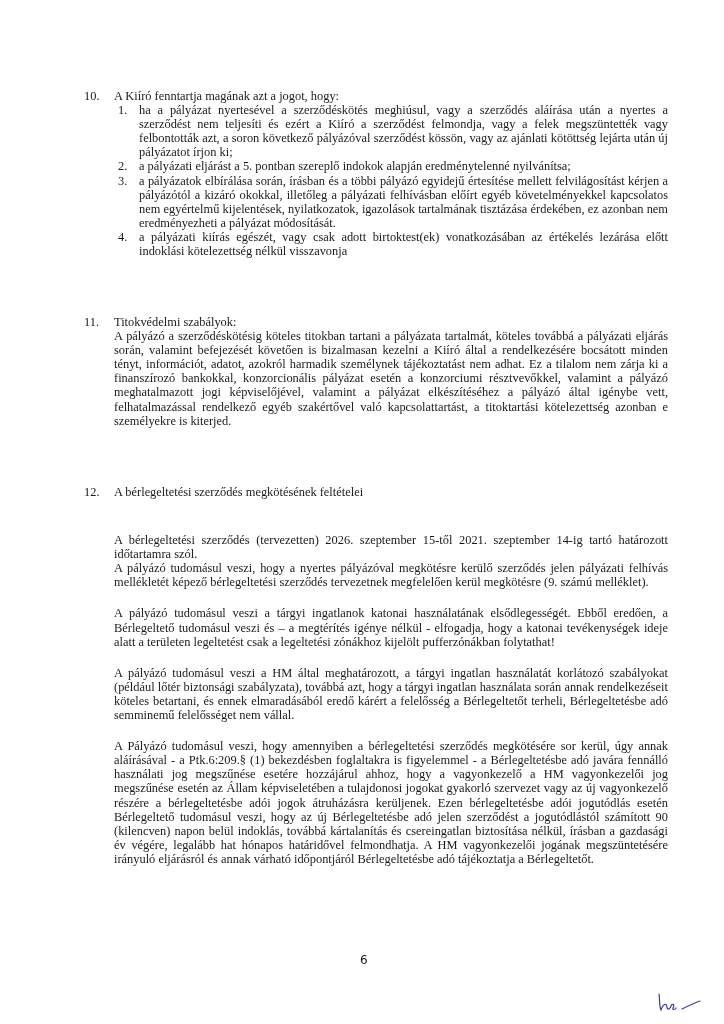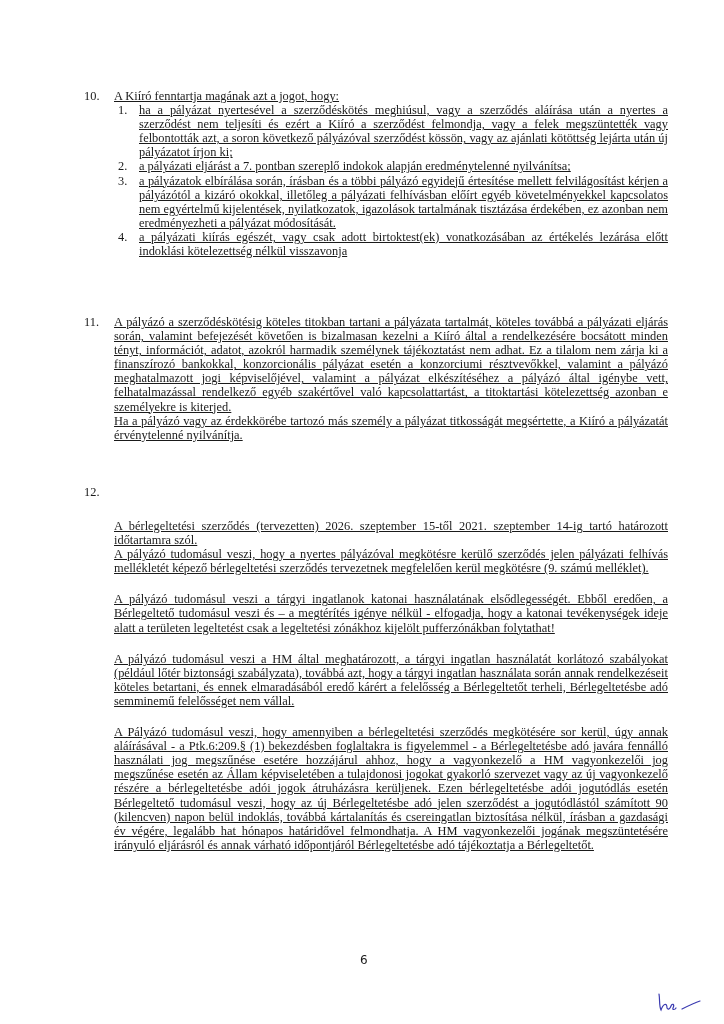--- a/index.html
+++ b/index.html
@@ -1,21 +1,21 @@
 <!DOCTYPE html>
 <html><head>
 <meta charset="utf-8">
 <style>
   html, body { margin: 0; padding: 0; background: #ffffff; }
   body { width: 724px; height: 1024px; position: relative; overflow: hidden;
          font-family: "Liberation Serif", "DejaVu Serif", serif; color: #1a1a1a; }
   .page { position: absolute; left: 0; top: 0; width: 724px; height: 1024px; }
   .sec { position: absolute; left: 84px; width: 584px; font-size: 12.4px; line-height: 14.1px; }
   .sec .num { position: absolute; left: 0; top: 0; text-align: center; }
-  .sec .body { margin-left: 30px; text-align: justify; text-decoration: underline; }
+  .sec .body { margin-left: 30px; text-align: justify; }
   .sub { position: relative; padding-left: 25px; text-align: justify; }
   .sub .sn { position: absolute; left: 4px; top: 0; }
   p { margin: 0; text-align: justify; }
   .gap { height: 14px; }
   .pagenum { position: absolute; left: 360px; top: 953px; font-family: "DejaVu Sans", sans-serif; font-size: 12px; }
   .sig { position: absolute; left: 655px; top: 990px; width: 50px; height: 25px; }
 </style>
 </head>
 <body>
 
@@ -24,45 +24,46 @@
   <div class="sec" style="top:89px;">
     <span class="num">10.</span>
     <div class="body">
       <p>A Kiíró fenntartja magának azt a jogot, hogy:</p>
       <div class="sub">
         <span class="sn">1.</span>
         <p>ha a pályázat nyertesével a szerződéskötés meghiúsul, vagy a szerződés aláírása után a nyertes a szerződést nem teljesíti és ezért a Kiíró a szerződést felmondja, vagy a felek megszüntették vagy felbontották azt, a soron következő pályázóval szerződést kössön, vagy az ajánlati kötöttség lejárta után új pályázatot írjon ki;</p>
       </div>
       <div class="sub">
         <span class="sn">2.</span>
-        <p>a pályázati eljárást a 7. pontban szereplő indokok alapján eredménytelenné nyilvánítsa;</p>
+        <p>a pályázati eljárást a 5. pontban szereplő indokok alapján eredménytelenné nyilvánítsa;</p>
       </div>
       <div class="sub">
         <span class="sn">3.</span>
         <p>a pályázatok elbírálása során, írásban és a többi pályázó egyidejű értesítése mellett felvilágosítást kérjen a pályázótól a kizáró okokkal, illetőleg a pályázati felhívásban előírt egyéb követelményekkel kapcsolatos nem egyértelmű kijelentések, nyilatkozatok, igazolások tartalmának tisztázása érdekében, ez azonban nem eredményezheti a pályázat módosítását.</p>
       </div>
       <div class="sub">
         <span class="sn">4.</span>
         <p>a pályázati kiírás egészét, vagy csak adott birtoktest(ek) vonatkozásában az értékelés lezárása előtt indoklási kötelezettség nélkül visszavonja</p>
       </div>
       <div class="gap"></div>
     </div>
   </div>
 
   <div class="sec" style="top:315px;">
     <span class="num">11.</span>
     <div class="body">
+      <p>Titokvédelmi szabályok:</p>
       <p>A pályázó a szerződéskötésig köteles titokban tartani a pályázata tartalmát, köteles továbbá a pályázati eljárás során, valamint befejezését követően is bizalmasan kezelni a Kiíró által a rendelkezésére bocsátott minden tényt, információt, adatot, azokról harmadik személynek tájékoztatást nem adhat. Ez a tilalom nem zárja ki a finanszírozó bankokkal, konzorcionális pályázat esetén a konzorciumi résztvevőkkel, valamint a pályázó meghatalmazott jogi képviselőjével, valamint a pályázat elkészítéséhez a pályázó által igénybe vett, felhatalmazással rendelkező egyéb szakértővel való kapcsolattartást, a titoktartási kötelezettség azonban e személyekre is kiterjed.</p>
-      <p>Ha a pályázó vagy az érdekkörébe tartozó más személy a pályázat titkosságát megsértette, a Kiíró a pályázatát érvénytelenné nyilvánítja.</p>
     </div>
   </div>
 
   <div class="sec" style="top:485px;">
     <span class="num">12.</span>
     <div class="body">
+      <p>A bérlegeltetési szerződés megkötésének feltételei</p>
       <div class="gap" style="height:17px"></div>
       <div class="gap" style="height:17px"></div>
       <p>A bérlegeltetési szerződés (tervezetten) 2026. szeptember 15-től 2021. szeptember 14-ig tartó határozott időtartamra szól.</p>
       <p>A pályázó tudomásul veszi, hogy a nyertes pályázóval megkötésre kerülő szerződés jelen pályázati felhívás mellékletét képező bérlegeltetési szerződés tervezetnek megfelelően kerül megkötésre (9. számú melléklet).</p>
       <div class="gap" style="height:17px"></div>
       <p>A pályázó tudomásul veszi a tárgyi ingatlanok katonai használatának elsődlegességét. Ebből eredően, a Bérlegeltető tudomásul veszi és – a megtérítés igénye nélkül - elfogadja, hogy a katonai tevékenységek ideje alatt a területen legeltetést csak a legeltetési zónákhoz kijelölt pufferzónákban folytathat!</p>
       <div class="gap" style="height:17px"></div>
       <p>A pályázó tudomásul veszi a HM által meghatározott, a tárgyi ingatlan használatát korlátozó szabályokat (például lőtér biztonsági szabályzata), továbbá azt, hogy a tárgyi ingatlan használata során annak rendelkezéseit köteles betartani, és ennek elmaradásából eredő kárért a felelősség a Bérlegeltetőt terheli, Bérlegeltetésbe adó semminemű felelősséget nem vállal.</p>
       <div class="gap" style="height:17px"></div>
       <p>A Pályázó tudomásul veszi, hogy amennyiben a bérlegeltetési szerződés megkötésére sor kerül, úgy annak aláírásával - a Ptk.6:209.§ (1) bekezdésben foglaltakra is figyelemmel - a Bérlegeltetésbe adó javára fennálló használati jog megszűnése esetére hozzájárul ahhoz, hogy a vagyonkezelő a HM vagyonkezelői jog megszűnése esetén az Állam képviseletében a tulajdonosi jogokat gyakorló szervezet vagy az új vagyonkezelő részére a bérlegeltetésbe adói jogok átruházásra kerüljenek. Ezen bérlegeltetésbe adói jogutódlás esetén Bérlegeltető tudomásul veszi, hogy az új Bérlegeltetésbe adó jelen szerződést a jogutódlástól számított 90 (kilencven) napon belül indoklás, továbbá kártalanítás és csereingatlan biztosítása nélkül, írásban a gazdasági év végére, legalább hat hónapos határidővel felmondhatja. A HM vagyonkezelői jogának megszüntetésére irányuló eljárásról és annak várható időpontjáról Bérlegeltetésbe adó tájékoztatja a Bérlegeltetőt.</p>

